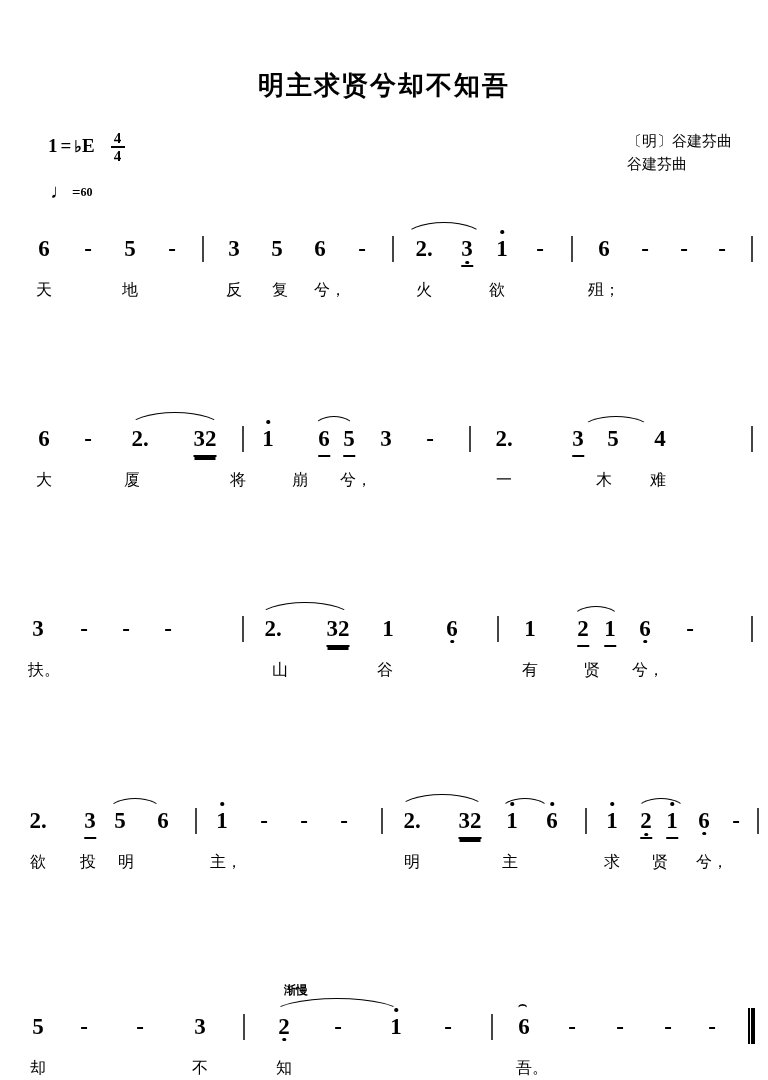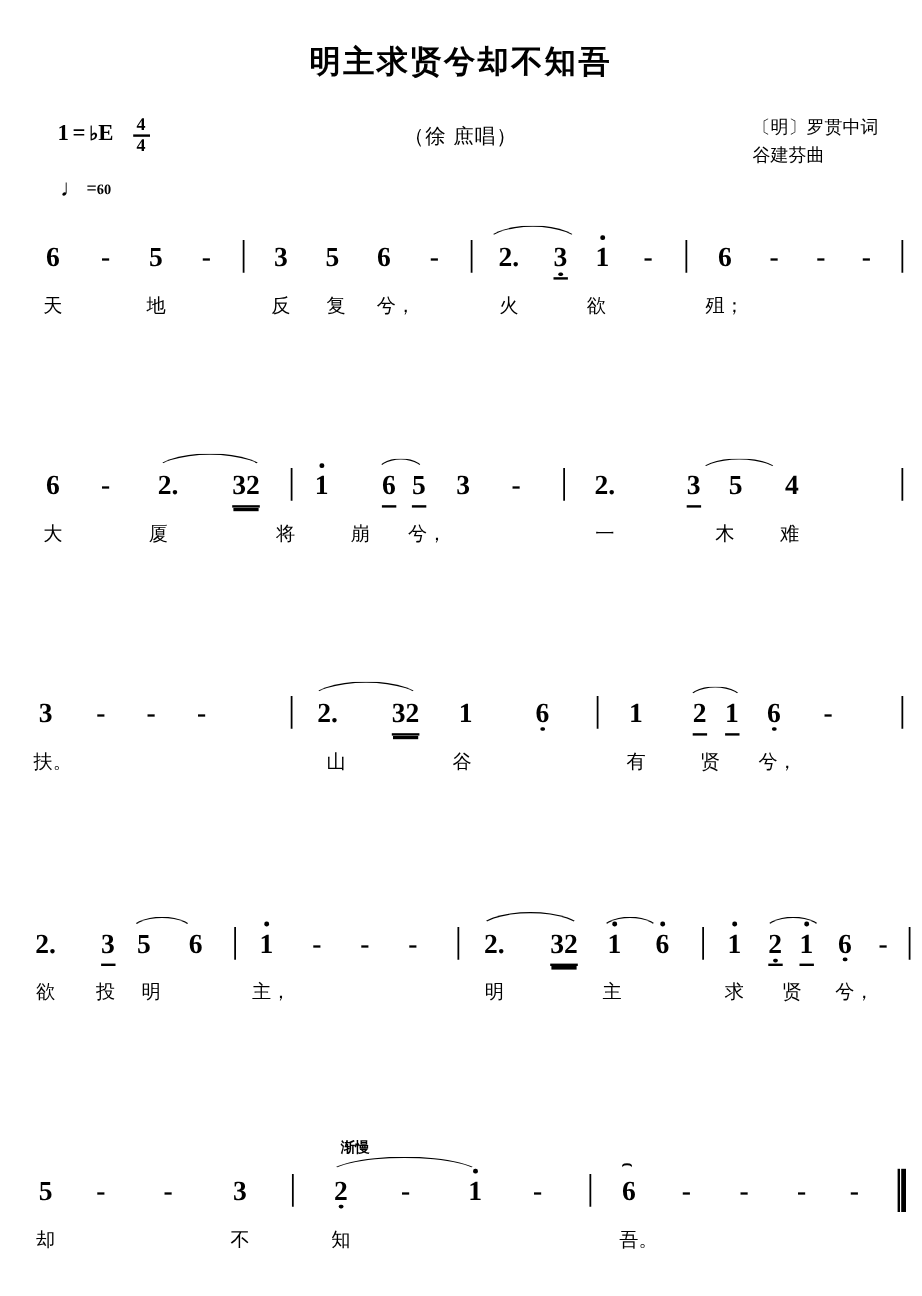--- a/index.html
+++ b/index.html
@@ -12,20 +12,21 @@
     height: 1080px;
     position: relative;
     font-family: "Liberation Serif", serif;
     color: #000000;
     overflow: hidden;
   }
   .sheet {
     position: relative;
     width: 768px;
     height: 1044px;
+    margin-top: 34px;
   }
 
   
   .title {
     position: absolute;
     top: 34px;
     left: 0;
     width: 768px;
     text-align: center;
     font-size: 26px;
@@ -204,24 +205,23 @@
     <span class="eq">=</span>
     <span class="flat">♭</span>
     <span>E</span>
     <span class="meter">
       <span class="num">4</span>
       <span class="bar"></span>
       <span class="den">4</span>
     </span>
   </div>
 
-  <div class="singer">（徐 庶唱）</div>
 
   <div class="credits">
-    <div>〔明〕罗贯中词</div>
+    <div>〔明〕谷建芬曲</div>
     <div>谷建芬曲</div>
   </div>
 
   <div class="tempo">
     <span class="note-glyph">♩</span>
     <span>=</span>
     <span class="small">60</span>
   </div>
 
   <div class="system" style="top:200px;">

